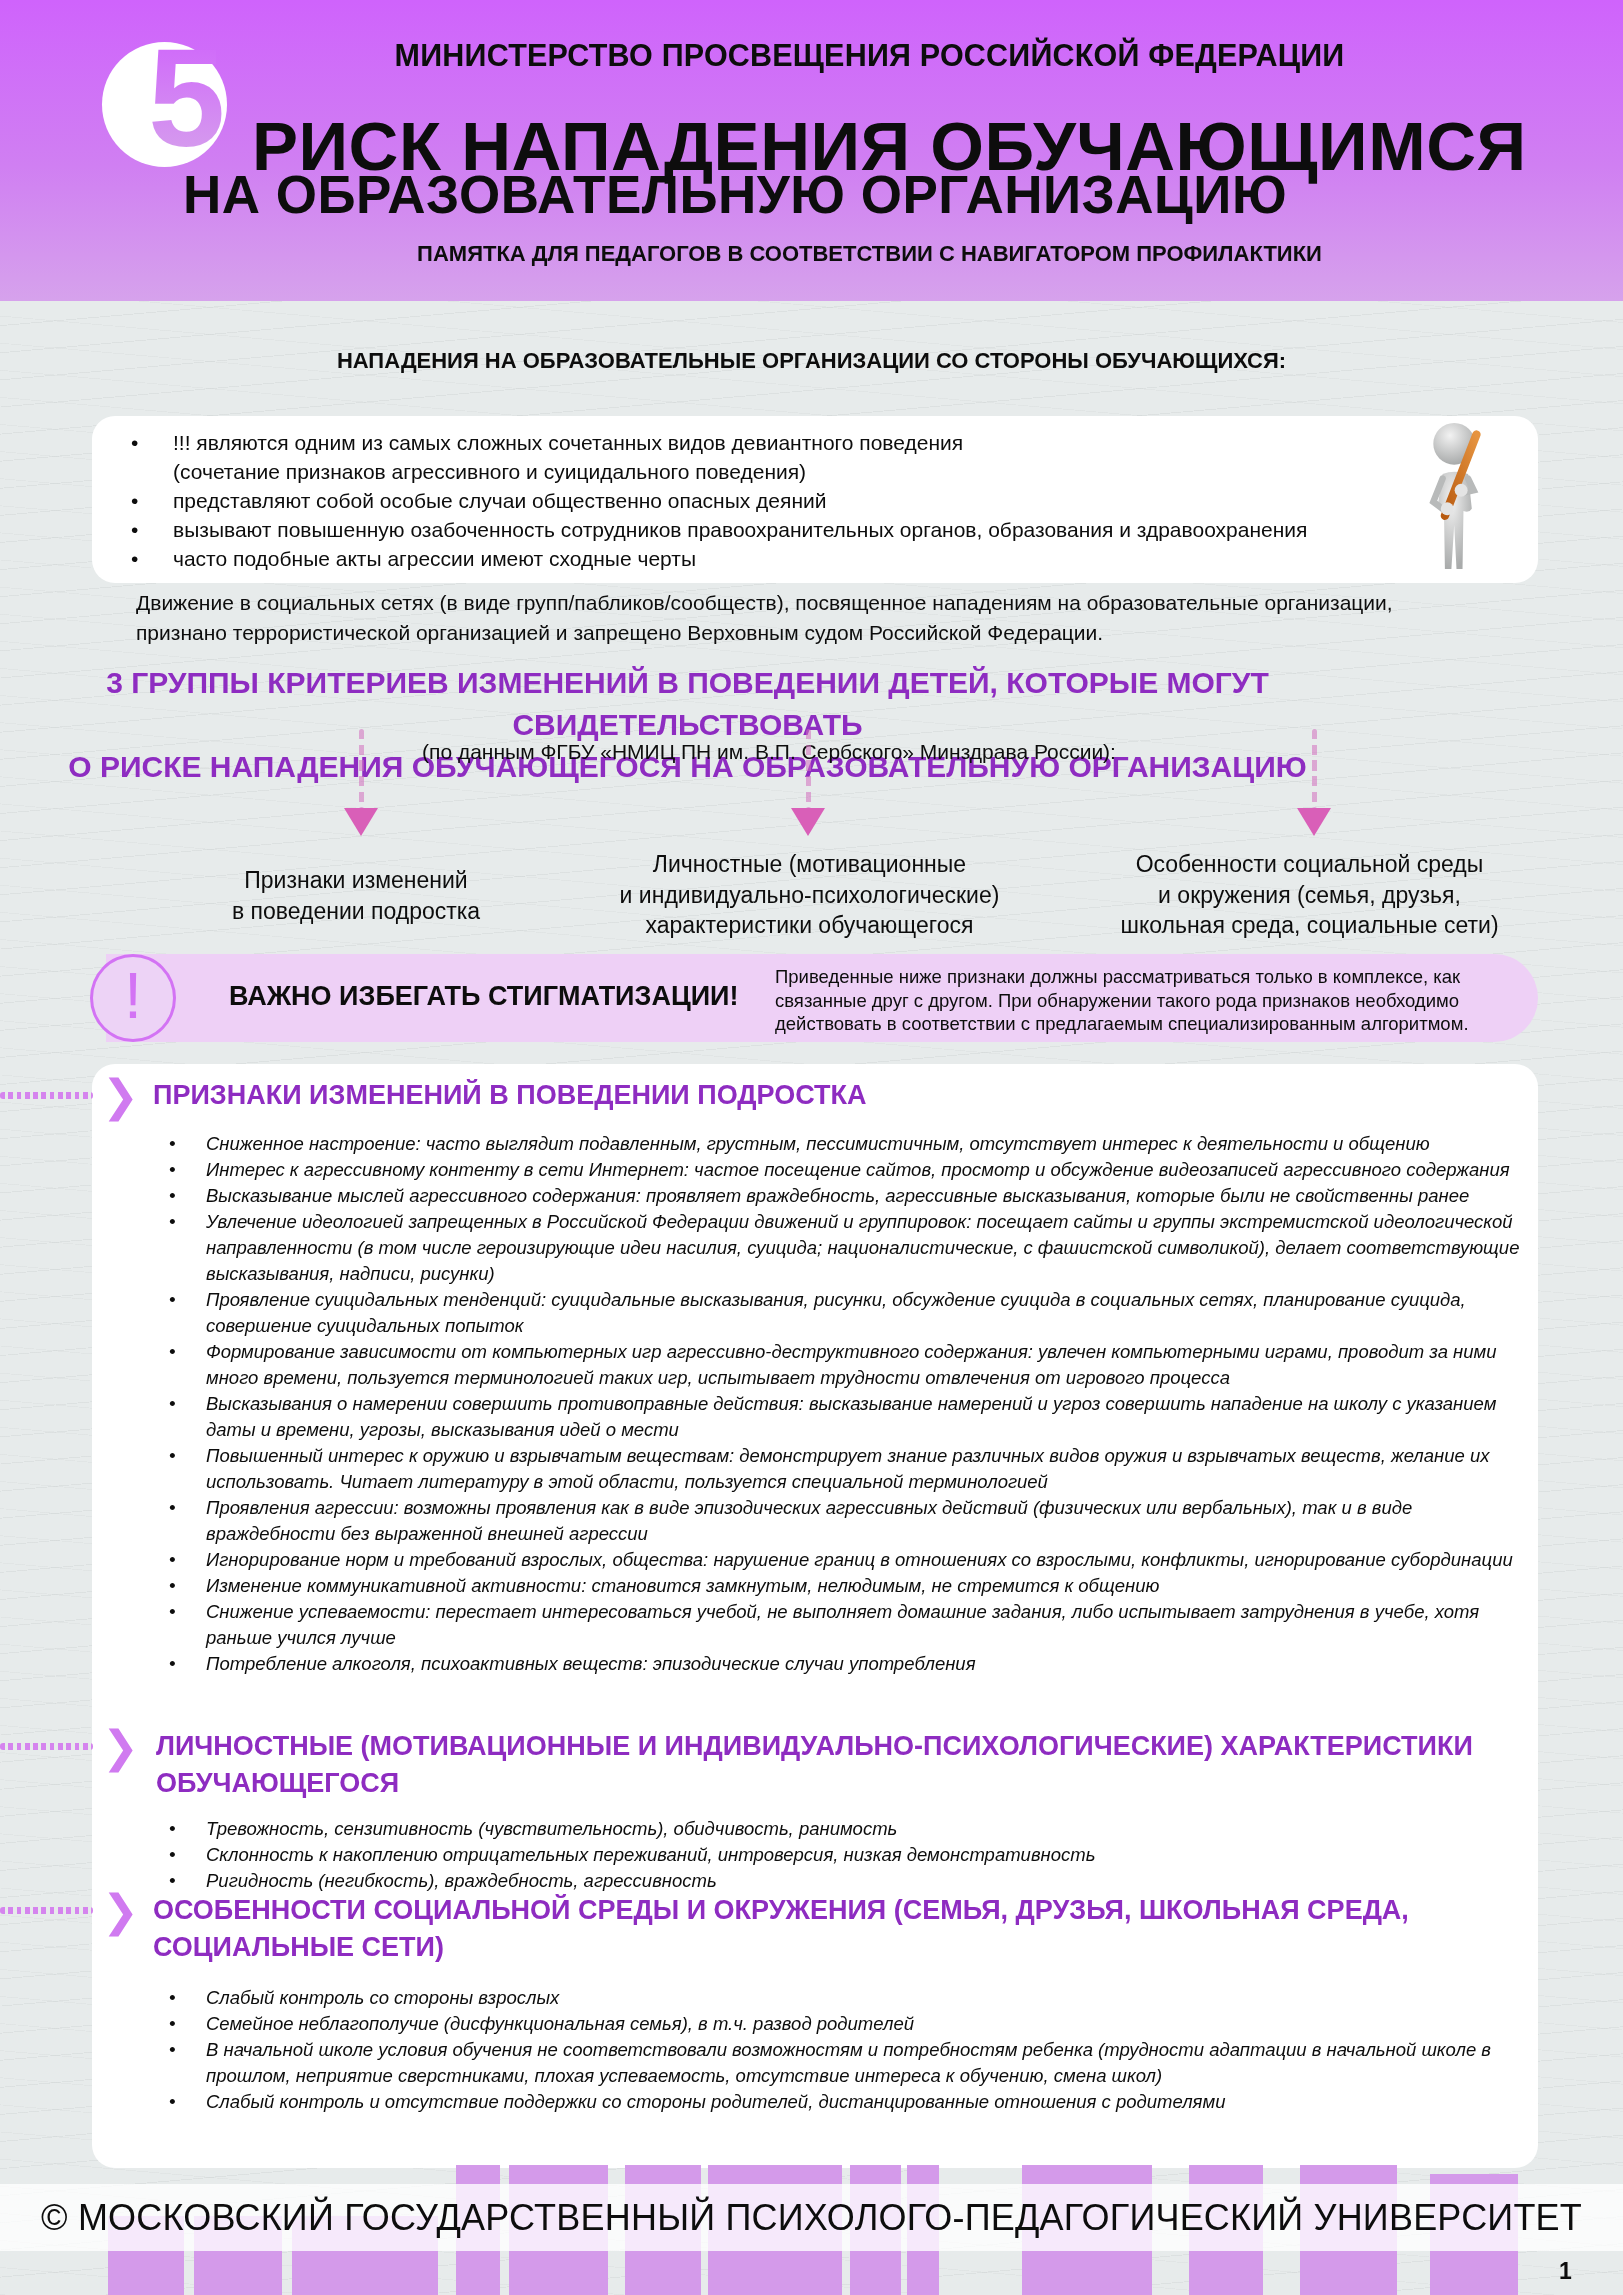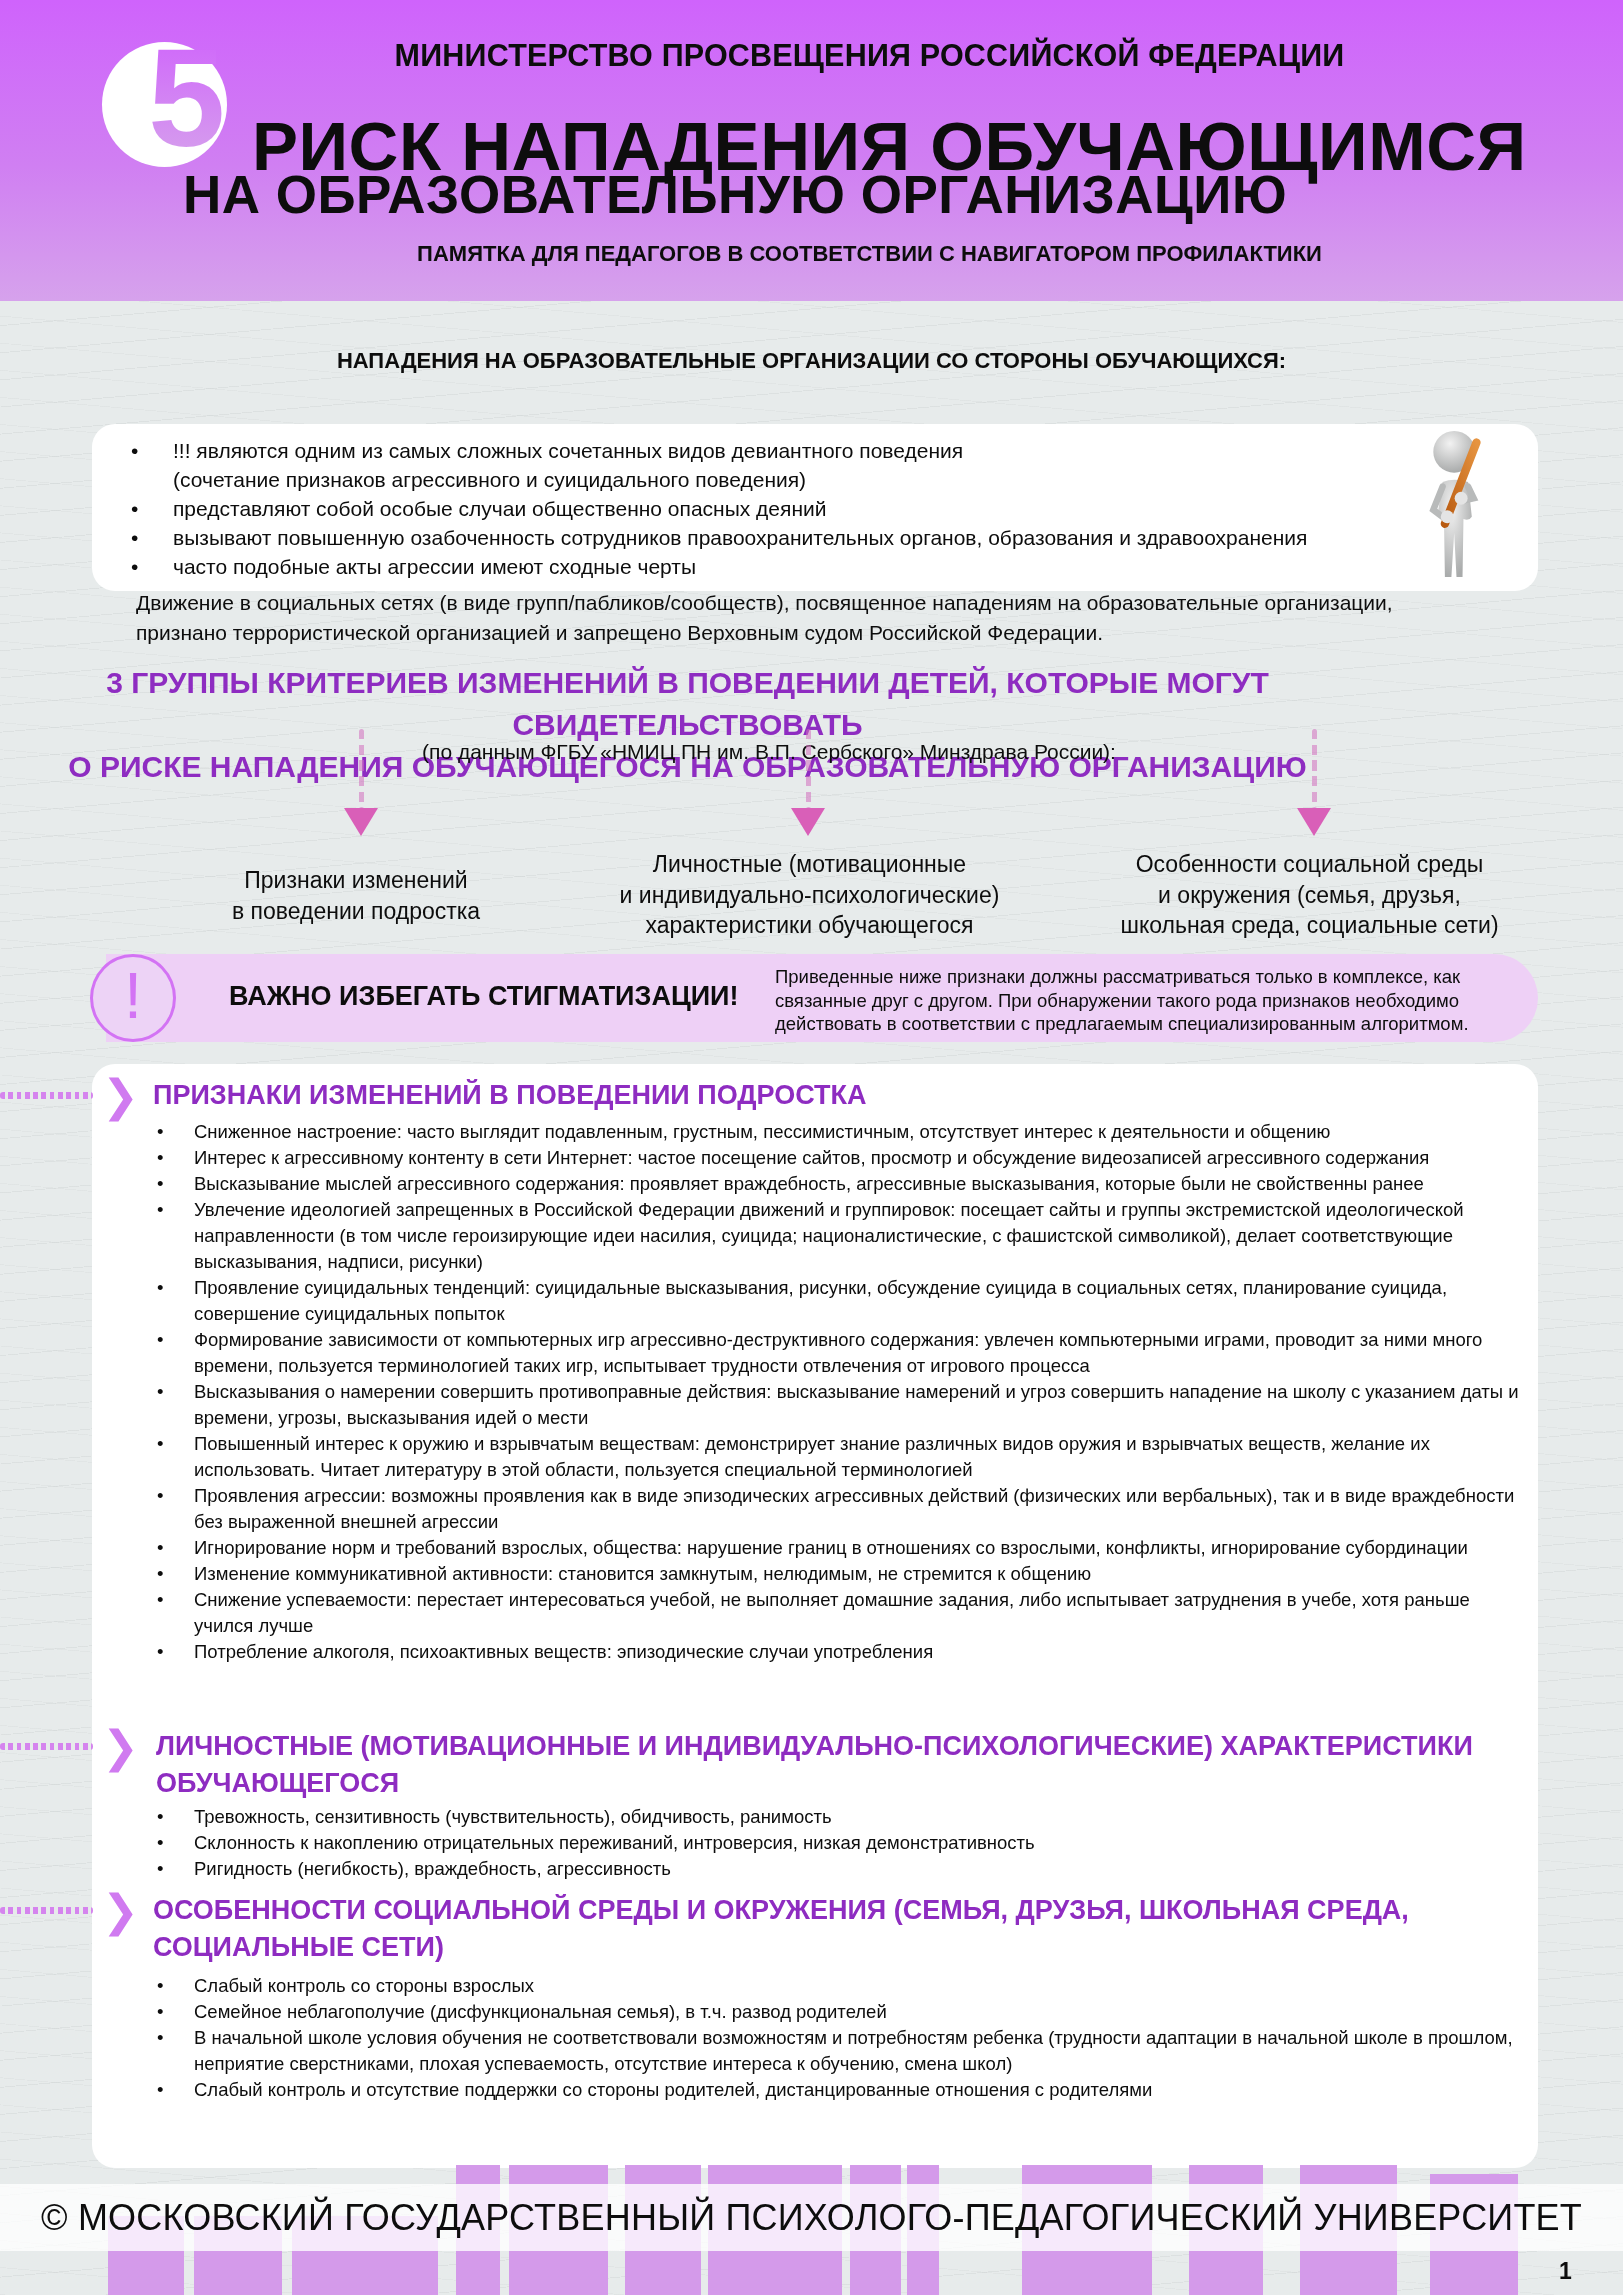--- a/index.html
+++ b/index.html
@@ -26,21 +26,21 @@
   }
   .ministry { left: 0; width: 1623px; top: 38px; text-align: center; font-size: 30.5px; font-weight: 700; letter-spacing: 0.2px; padding-left: 116px; box-sizing: border-box; }
   .title1 { left: 252px; top: 83px; font-size: 69px; font-weight: 700; white-space: nowrap; letter-spacing: 0.5px; margin-top: 24px; }
   .title2 { left: 183px; top: 164px; font-size: 53px; font-weight: 700; white-space: nowrap; letter-spacing: 0.5px; }
   .subtitle { left: 0; width: 1623px; top: 241px; text-align: center; font-size: 22px; font-weight: 700; padding-left: 116px; box-sizing: border-box; }
 
   
   .attacks-heading { left: 0; width: 1623px; top: 348px; text-align: center; font-size: 22px; font-weight: 700; }
 
   
-  .card1 { left: 92px; top: 416px; width: 1446px; height: 167px; background: #fff; border-radius: 23px; margin-top: 8px; }
+  .card1 { left: 92px; top: 416px; width: 1446px; height: 167px; background: #fff; border-radius: 23px; }
   .card1 ul { margin: 0; padding: 0; list-style: none; position: absolute; left: 39px; top: 11.6px; }
   .card1 li { position: relative; font-size: 21px; line-height: 29px; padding-left: 42px; }
   .card1 li.bul::before { content: "•"; position: absolute; left: 0; top: 0; }
   .figure { right: 42px; top: 0; width: 79px; height: 167px; }
 
   .network { left: 136px; top: 588px; width: 1388px; font-size: 21px; line-height: 30px; }
 
   
   .groups-title { left: 0; width: 1375px; top: 662px; text-align: center; font-size: 30px; line-height: 42px; font-weight: 700; color: #8e2cc1; }
   .groups-source { left: 0; width: 1538px; top: 740px; text-align: center; font-size: 21px; }
@@ -59,21 +59,21 @@
   .warn-title { left: 229px; top: 981px; font-size: 27px; font-weight: 700; }
   .warn-text { left: 775px; top: 965px; width: 759px; font-size: 18.5px; line-height: 23.6px; }
 
   
   .card2 { left: 92px; top: 1064px; width: 1446px; height: 1104px; background: #fff; border-radius: 23px; }
   .sec-marker { height: 37px; }
   .sec-marker .mdots { position: absolute; left: 0; top: 15px; width: 93px; height: 6.5px;
     background: repeating-linear-gradient(90deg, #d584ee 0px, #d584ee 4.6px, transparent 4.6px, transparent 8.3px); border-radius: 3.2px; }
   .sec-marker .mchev { position: absolute; left: 102px; top: 0; font-size: 44px; line-height: 37px; color: #d07af0; font-weight: 300; }
   .sec-title { font-size: 27px; line-height: 37px; font-weight: 700; color: #8e2cc1; }
-  .list { margin: 4px; padding: 0; list-style: none; }
+  .list { margin: 16px; padding: 0; list-style: none; font-style: italic; }
   .list li { position: relative; font-size: 18.5px; line-height: 26px; padding-left: 37px; }
   .list li::before { content: "•"; position: absolute; left: 0; top: 0; }
 
   
   .skyline { left: 0; top: 2165px; width: 1623px; height: 130px; }
   .sky-bar { position: absolute; background: #d49aea; }
   .footer-band { left: 0; top: 2184px; width: 1623px; height: 67px; background: rgba(255,255,255,0.78); }
   .footer-text { left: 0; width: 1623px; top: 2197px; text-align: center; font-size: 36px; letter-spacing: 0.2px; }
   .page-num { left: 1559px; top: 2258px; font-size: 23px; font-weight: 700; }
 </style>

